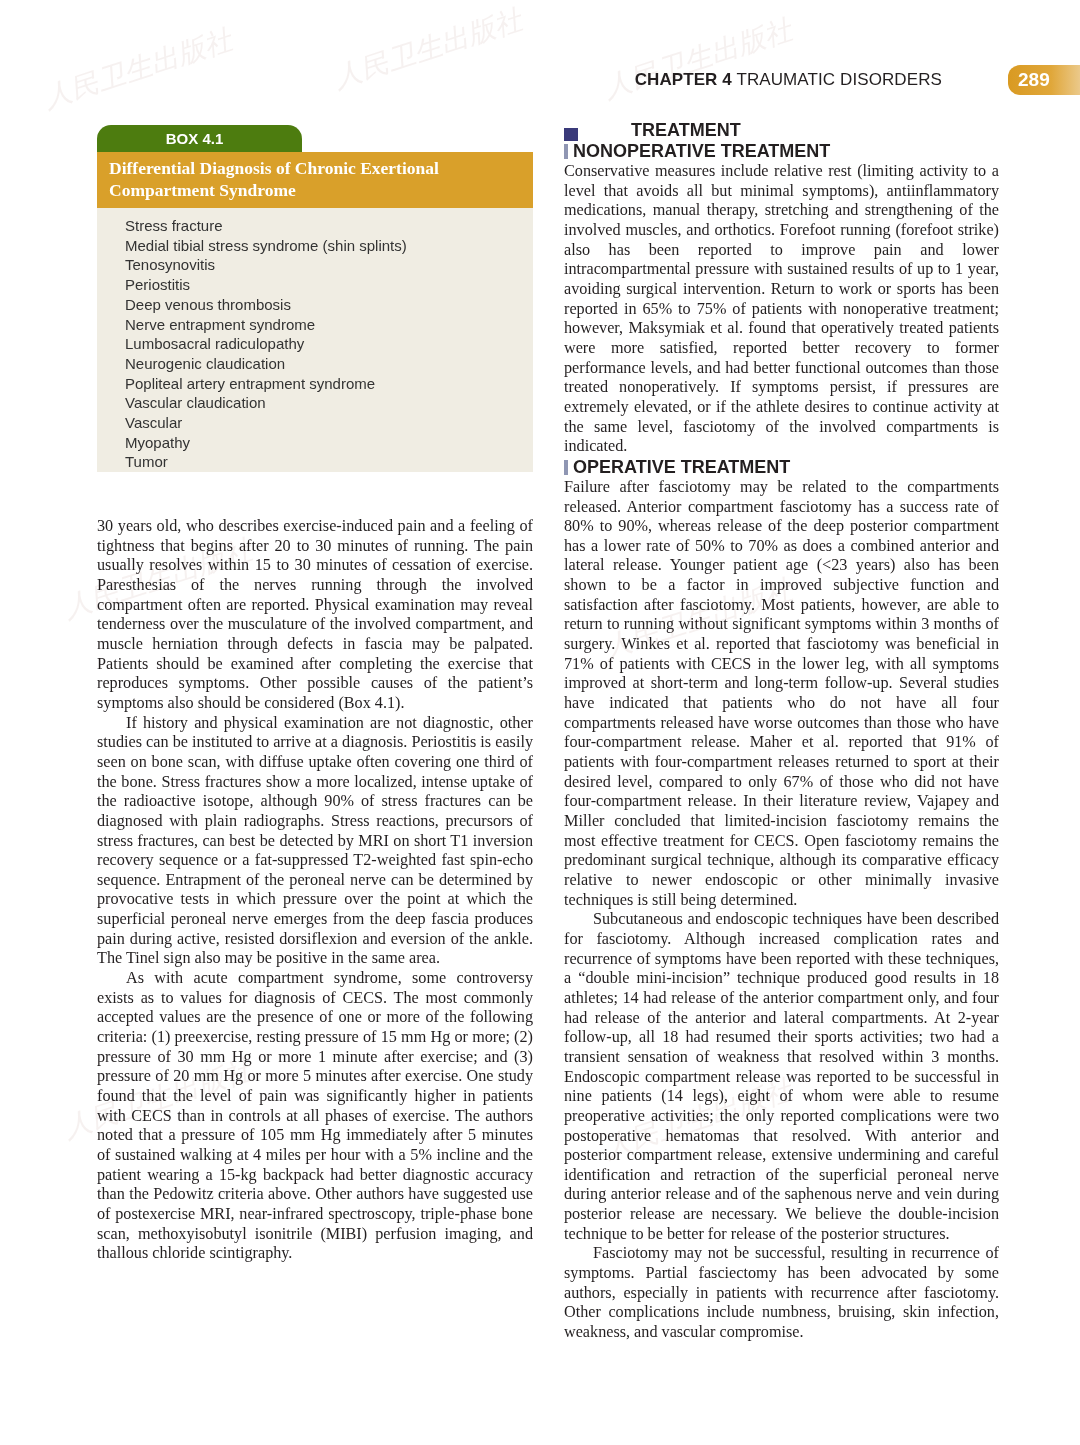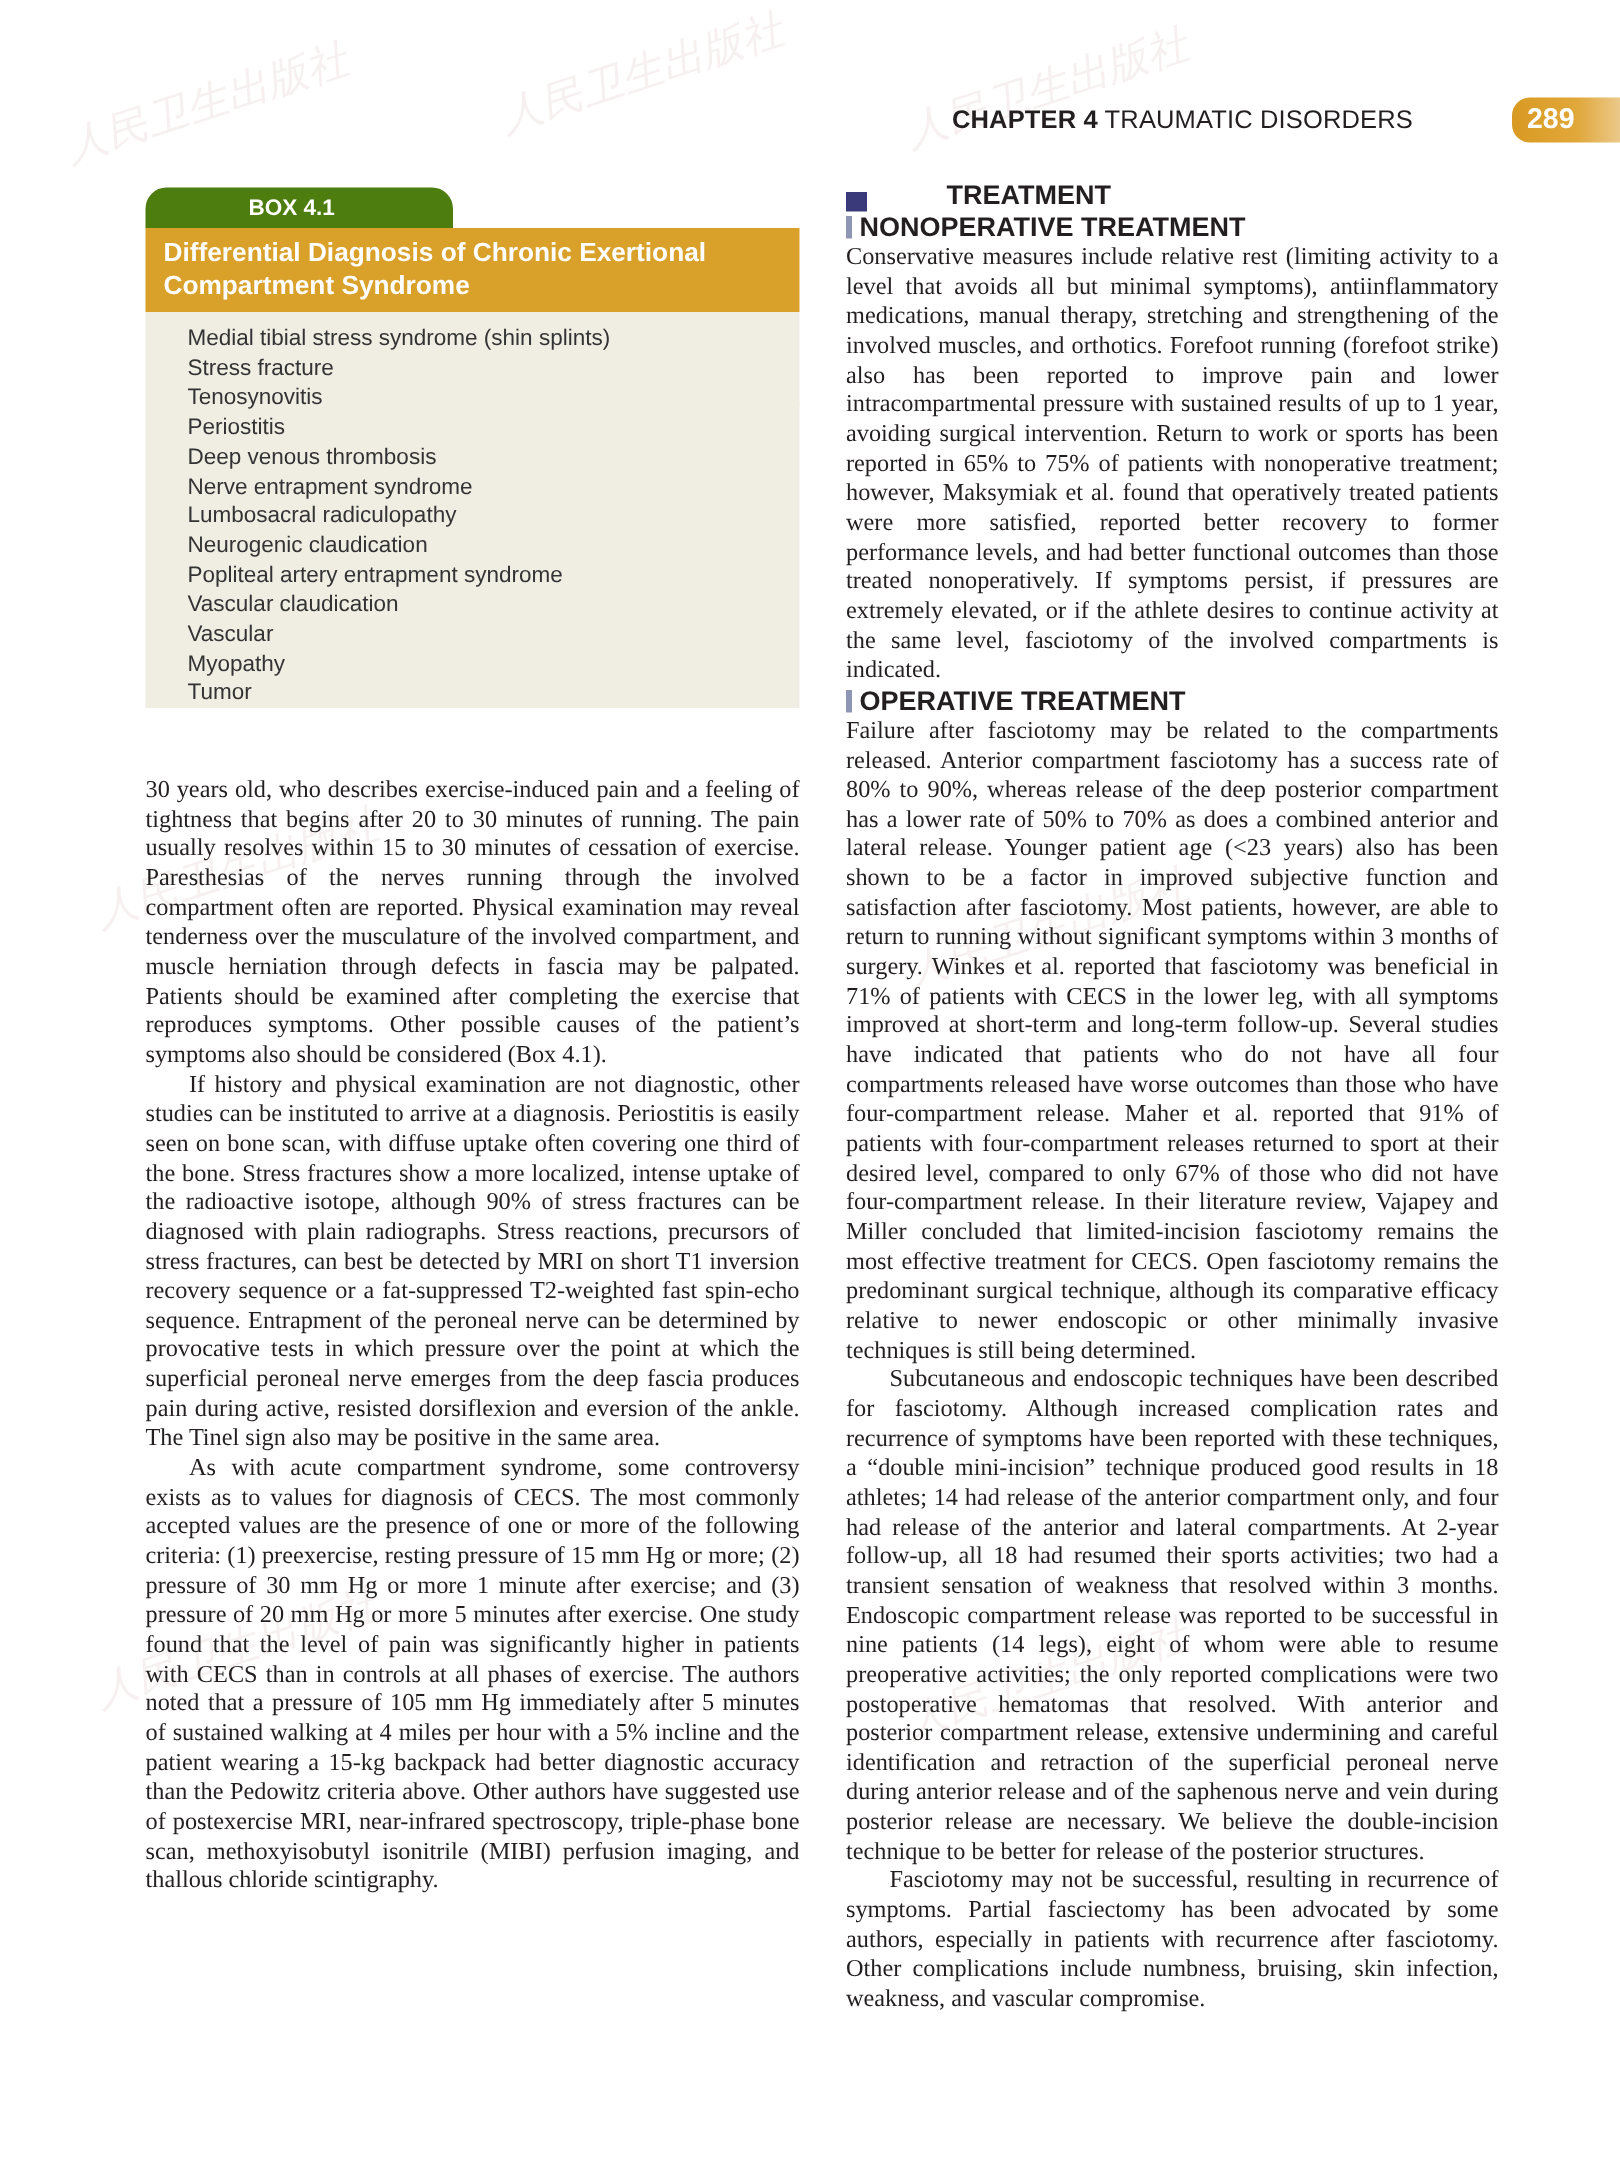--- a/index.html
+++ b/index.html
@@ -11,21 +11,21 @@
   .pageno { background: linear-gradient(90deg, #d99a22 0%, #e0a73a 60%, #ebc98a 100%); color: #fff; font-family: "Liberation Sans", sans-serif; font-weight: bold; font-size: 19px; height: 30px; width: 72px; border-radius: 12px 0 0 12px; display: flex; align-items: center; padding-left: 10px; box-sizing: border-box; }
 
   .col { position: absolute; font-family: "Liberation Serif", serif; font-size: 16.2px; line-height: 19.65px; text-align: justify; }
   .left { left: 97px; width: 436px; }
   .right { left: 564px; width: 435px; }
   .col p { margin: 0; }
   .col p.ind { text-indent: 29px; }
 
   .box { position: absolute; left: 97px; top: 125px; width: 436px; }
   .box-tab { width: 205px; height: 27px; background: #4d7c0f; border-radius: 14px 14px 0 0; color: #fff; font-family: "Liberation Sans", sans-serif; font-weight: bold; font-size: 15px; display: flex; align-items: center; justify-content: center; box-sizing: border-box; padding-right: 10px; }
-  .box-title { background: #d9a02a; color: #fff; font-family: Liberation Sans, sans-serif; font-weight: bold; font-size: 17.5px; line-height: 22px; padding: 5px 12px 7px 12px; }
+  .box-title { background: #d9a02a; color: #fff; font-family: Liberation Serif, serif; font-weight: bold; font-size: 17.5px; line-height: 22px; padding: 5px 12px 7px 12px; }
   .box-body { background: #f0ede3; padding: 8px 0 6px 28px; height: 264px; box-sizing: border-box; }
   .box-body ul { list-style: none; margin: 0; padding: 0; }
   .box-body li { font-family: "Liberation Sans", sans-serif; font-size: 15px; line-height: 19.7px; color: #333; }
 
   .h1 { font-family: "Liberation Sans", sans-serif; font-weight: bold; font-size: 18px; line-height: 21px; display: flex; align-items: flex-end; gap: 46px; }
   .h1 .sq { width: 14px; height: 13px; background: #3a3a7a; margin-right: 7px; display: inline-block; }
   .h2 { font-family: "Liberation Sans", sans-serif; font-weight: bold; font-size: 18px; line-height: 21px; display: flex; align-items: center; }
   .h2 .bar { width: 4px; height: 15px; background: #8f96b3; margin-right: 5px; display: inline-block; }
 
   .wm { position: absolute; color: rgba(220,200,195,0.25); font-family: "DejaVu Serif", serif; font-size: 28px; font-style: italic; transform: rotate(-18deg); pointer-events: none; }
@@ -48,22 +48,22 @@
     <span class="t">TRAUMATIC DISORDERS</span>
   </div>
   <div class="pageno">289</div>
 </div>
 
 <div class="box">
   <div class="box-tab">BOX 4.1</div>
   <div class="box-title">Differential Diagnosis of Chronic Exertional Compartment Syndrome</div>
   <div class="box-body">
     <ul>
+      <li>Stress fracture</li>
       <li>Medial tibial stress syndrome (shin splints)</li>
-      <li>Stress fracture</li>
       <li>Tenosynovitis</li>
       <li>Periostitis</li>
       <li>Deep venous thrombosis</li>
       <li>Nerve entrapment syndrome</li>
       <li>Lumbosacral radiculopathy</li>
       <li>Neurogenic claudication</li>
       <li>Popliteal artery entrapment syndrome</li>
       <li>Vascular claudication</li>
       <li>Vascular</li>
       <li>Myopathy</li>

